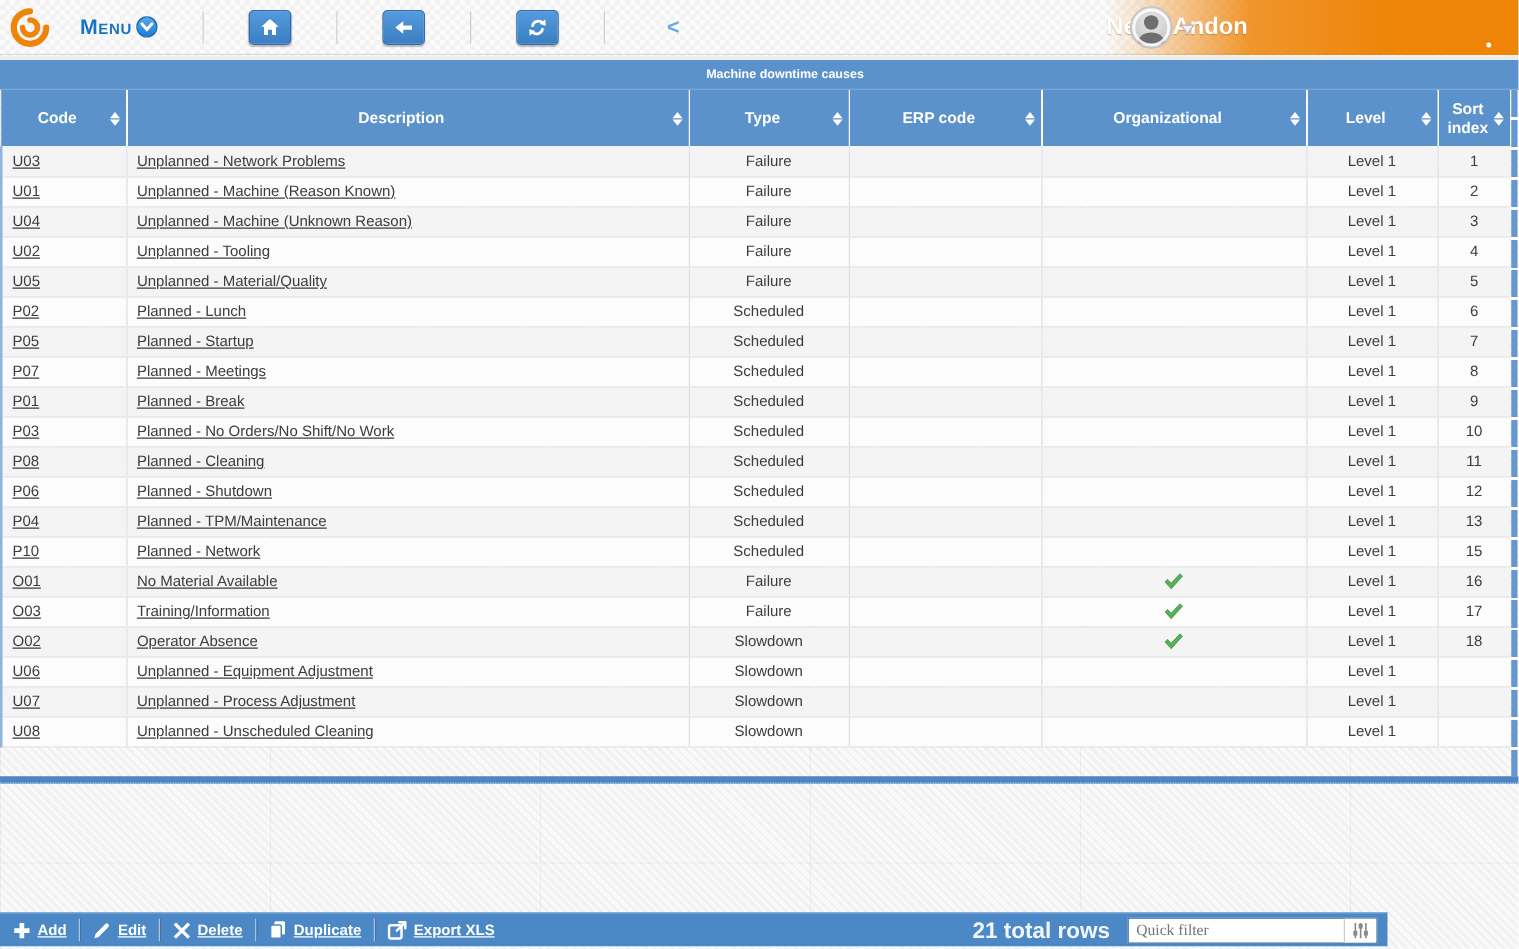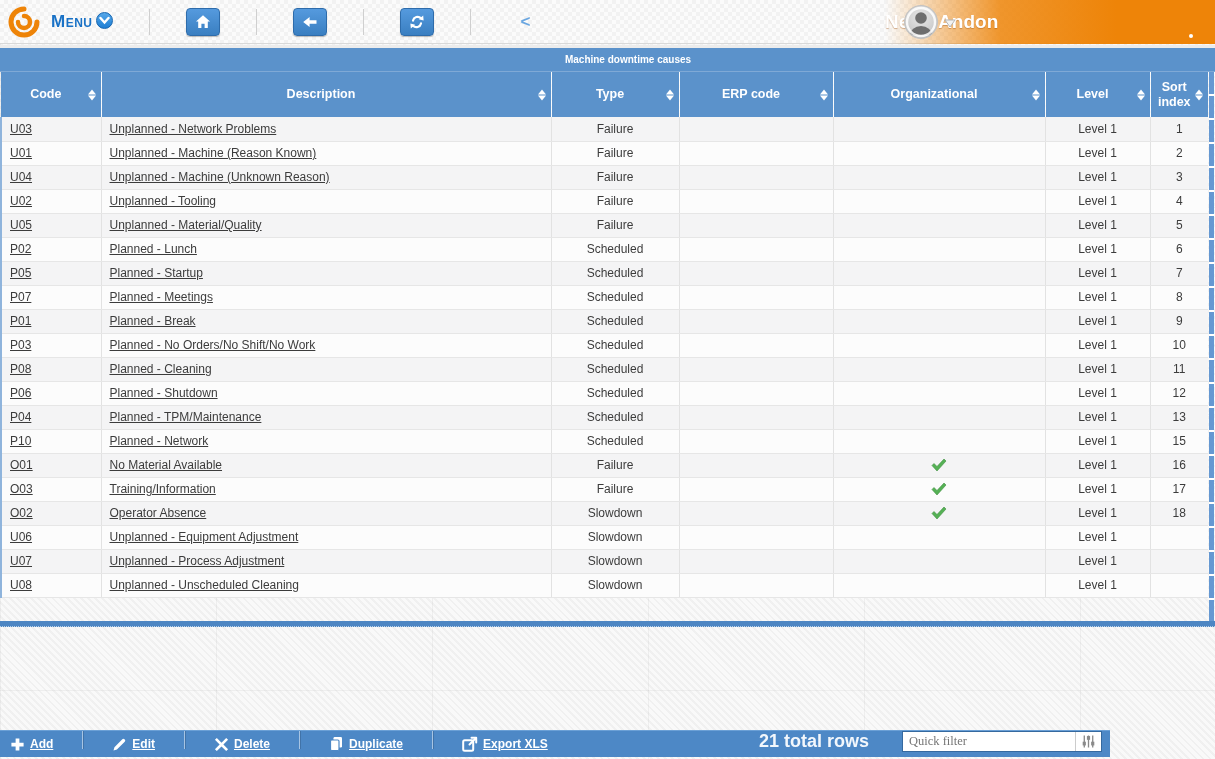--- a/index.html
+++ b/index.html
@@ -21,21 +21,21 @@
     background-color:#fbfbfb;
     background-image:repeating-conic-gradient(rgba(0,0,0,0.035) 0% 25%, transparent 0% 50%);
     background-size:8px 8px;
     border-bottom:1px solid #d9d9d9;
     display:flex; align-items:center;
   }
   .gapline { position:absolute; top:45px; left:0; width:1215px; height:3px; background:#ececec; }
 
   .logo { margin-left:8px; width:32px; height:32px; flex:0 0 auto; }
 
-  .menu-btn { display:flex; align-items:flex-start; margin-left:11px; cursor:pointer; }
+  .menu-btn { display:flex; align-items:center; margin-left:24px; cursor:pointer; }
   .menu-label { font-variant:small-caps; font-weight:700; font-size:17px; color:#1a72c6; letter-spacing:.5px; }
   .menu-chevron { width:17px; height:17px; margin-left:3px; border-radius:50%;
     background:linear-gradient(#55a7e9,#1f7fd4); border:1px solid #1565b0;
     display:flex; align-items:center; justify-content:center; }
 
   .vsep { width:1px; height:26px; background:#cfcfcf; margin:0 0; }
   .tb-btn {
     width:34px; height:28px; border-radius:4px; border:1px solid #2e6cab;
     background:linear-gradient(#559ade,#3a7fc1);
     display:flex; align-items:center; justify-content:center; cursor:pointer;
@@ -106,21 +106,21 @@
   .vscrollbar {
     position:absolute; top:72px; left:1209px; width:5px; height:549px;
     background:repeating-linear-gradient(to bottom, #6598d2 0 22px, #ffffff 22px 24px);
     cursor:pointer;
   }
 
   
   .footer {
     position:absolute; top:730px; left:0; width:1110px; height:27px;
     background:#4d88c6; border-top:1px solid #6ba0d6;
-    display:flex; padding:0 8px 0 6px;gap:19px;
+    display:flex; align-items:center; padding:0 8px 0 6px;
   }
   .action { display:flex; align-items:center; gap:5px; color:#fff; font-weight:700;
     font-size:12px; text-decoration:underline; cursor:pointer; white-space:nowrap; padding:0 4px; }
   .fsep { width:1px; height:18px; background:rgba(255,255,255,.5); margin:0 6px; box-shadow:1px 0 0 rgba(0,0,0,.15); }
   .total-rows { margin-left:auto; margin-right:14px; color:#f2f7fc; font-weight:700; font-size:18px; }
   .filter-box { display:flex; align-items:center; width:200px; height:21px; background:#fff;
     border:1px solid #35699f; }
   .filter-box input { flex:1; min-width:0; border:none; outline:none; font-size:12.5px;
     color:#555; padding:0 6px; font-family:Liberation Serif, serif; background:transparent; }
   .filter-icon-area { width:26px; height:100%; border-left:1px solid #ccc;

